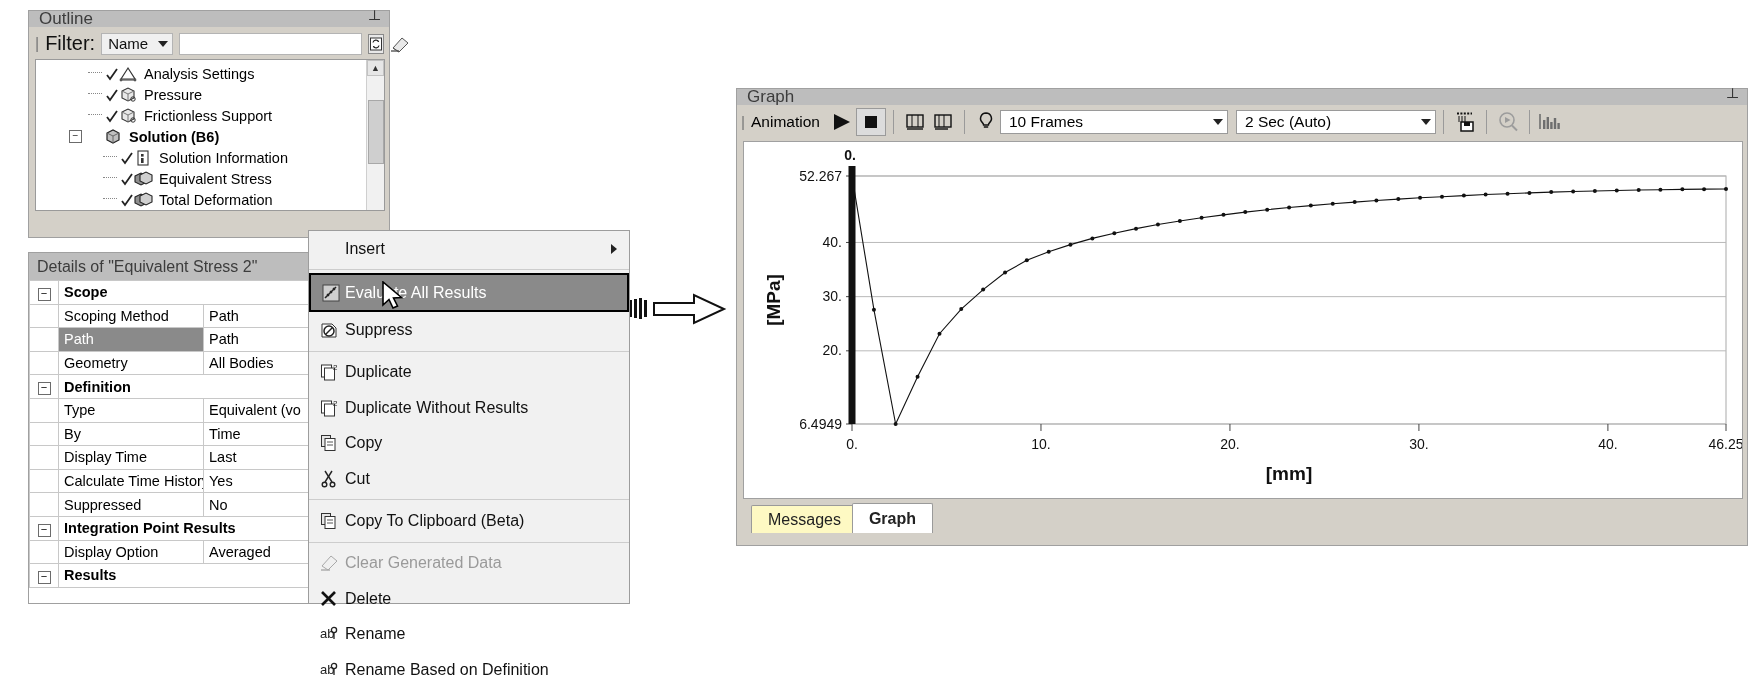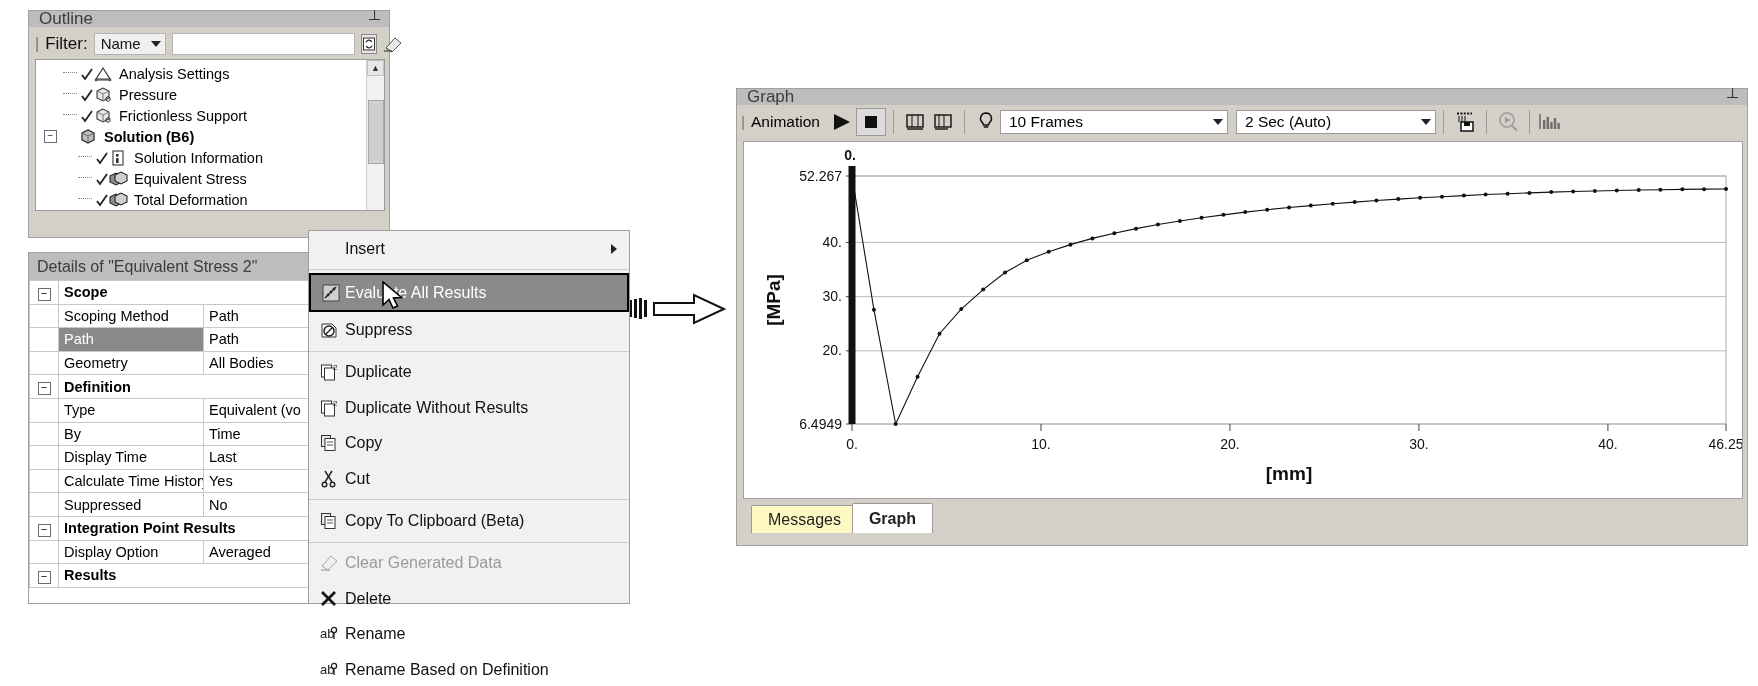--- a/index.html
+++ b/index.html
@@ -23,40 +23,40 @@
     padding-left:10px;
     display:flex;align-items:center;justify-content:space-between;
     box-sizing:border-box;
   }
   .pin-icon{font-size:15px;color:#333;padding-right:9px;font-weight:bold;}
 
   
   #outline{left:28px;top:10px;width:362px;height:228px;background:#d4d0c8;border:1px solid #a0a0a0;box-sizing:border-box;}
   #outline .panel-title{width:100%;}
   .filterbar{height:30px;display:flex;align-items:center;gap:6px;padding:3px 4px 0 6px;box-sizing:border-box;background:#d4d0c8;}
-  .filterbar .lbl{font-size:17px;color:#111;}
+  .filterbar .lbl{font-size:20px;color:#111;}
   .combo{
     background:#f0f0f0;border:1px solid #b4b4b4;height:22px;min-width:72px;
     display:flex;align-items:center;justify-content:space-between;
     font-size:15px;padding:0 4px 0 6px;box-sizing:border-box;color:#111;
   }
   .caret{width:0;height:0;border-left:5px solid transparent;border-right:5px solid transparent;border-top:6px solid #222;margin-left:6px;}
   .filter-input{background:#fff;border:1px solid #b4b4b4;height:22px;flex:1;box-sizing:border-box;}
   .tbtn{width:20px;height:20px;border:1px solid #8a8a8a;background:#e8e8e8;display:flex;align-items:center;justify-content:center;box-sizing:border-box;}
   .tbtn.flat{border:none;background:transparent;}
 
   .treebox{
     margin:2px 4px 4px 6px;background:#fff;border:1px solid #9a9a9a;
     height:152px;position:relative;box-sizing:border-box;overflow:hidden;
   }
   .treescroll{position:absolute;right:0;top:0;width:17px;height:100%;background:#f1f1f1;border-left:1px solid #cfcfcf;}
   .sb-arrow{width:17px;height:16px;display:flex;align-items:center;justify-content:center;font-size:9px;color:#333;background:#e6e6e6;border:1px solid #c2c2c2;box-sizing:border-box;}
   .sb-thumb{position:absolute;left:1px;top:40px;width:14px;height:62px;background:#cfcfcf;border:1px solid #a8a8a8;}
   .tree{padding:3px 0 0 0;font-size:14.5px;}
-  .trow{height:21px;display:flex;align-items:center;white-space:nowrap;}
+  .trow{height:21px;display:flex;align-items:center;white-space:nowrap;padding-left:25px;}
   .tlabel{padding:0 3px;}
   .tlabel.bold{font-weight:bold;}
   .icn{width:20px;height:18px;margin-right:3px;flex:0 0 auto;}
 
   
   #details{left:28px;top:252px;width:322px;height:352px;background:#fff;border:1px solid #a0a0a0;box-sizing:border-box;}
   #details .dtitle{background:#bdbdbd;color:#3c3c3c;font-size:16px;height:27px;line-height:27px;padding-left:8px;}
   table.dtl{border-collapse:collapse;width:100%;font-size:14.5px;table-layout:fixed;}
   table.dtl td{border:1px solid #c8c8c8;height:22.6px;padding:0 5px;overflow:hidden;white-space:nowrap;}
   td.exp{width:18px;text-align:center;border-left:none;background:#fff;padding:0;}

